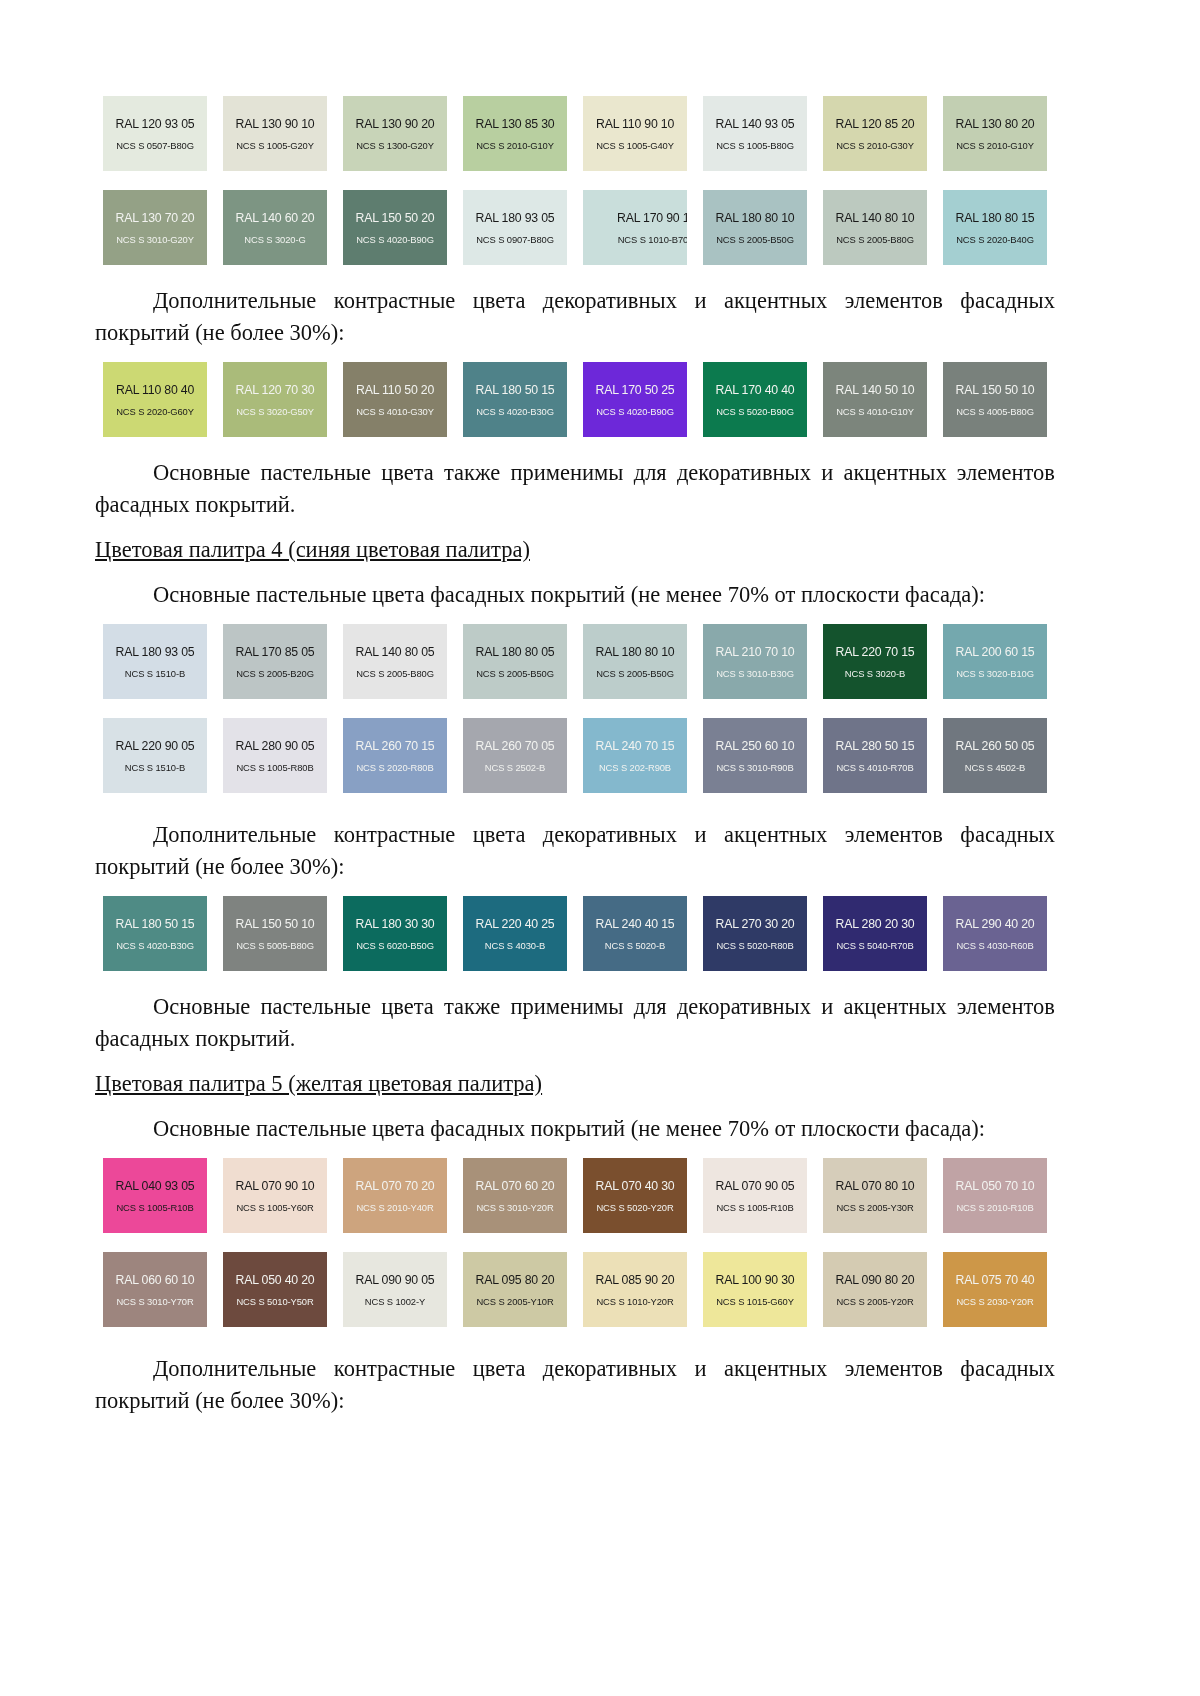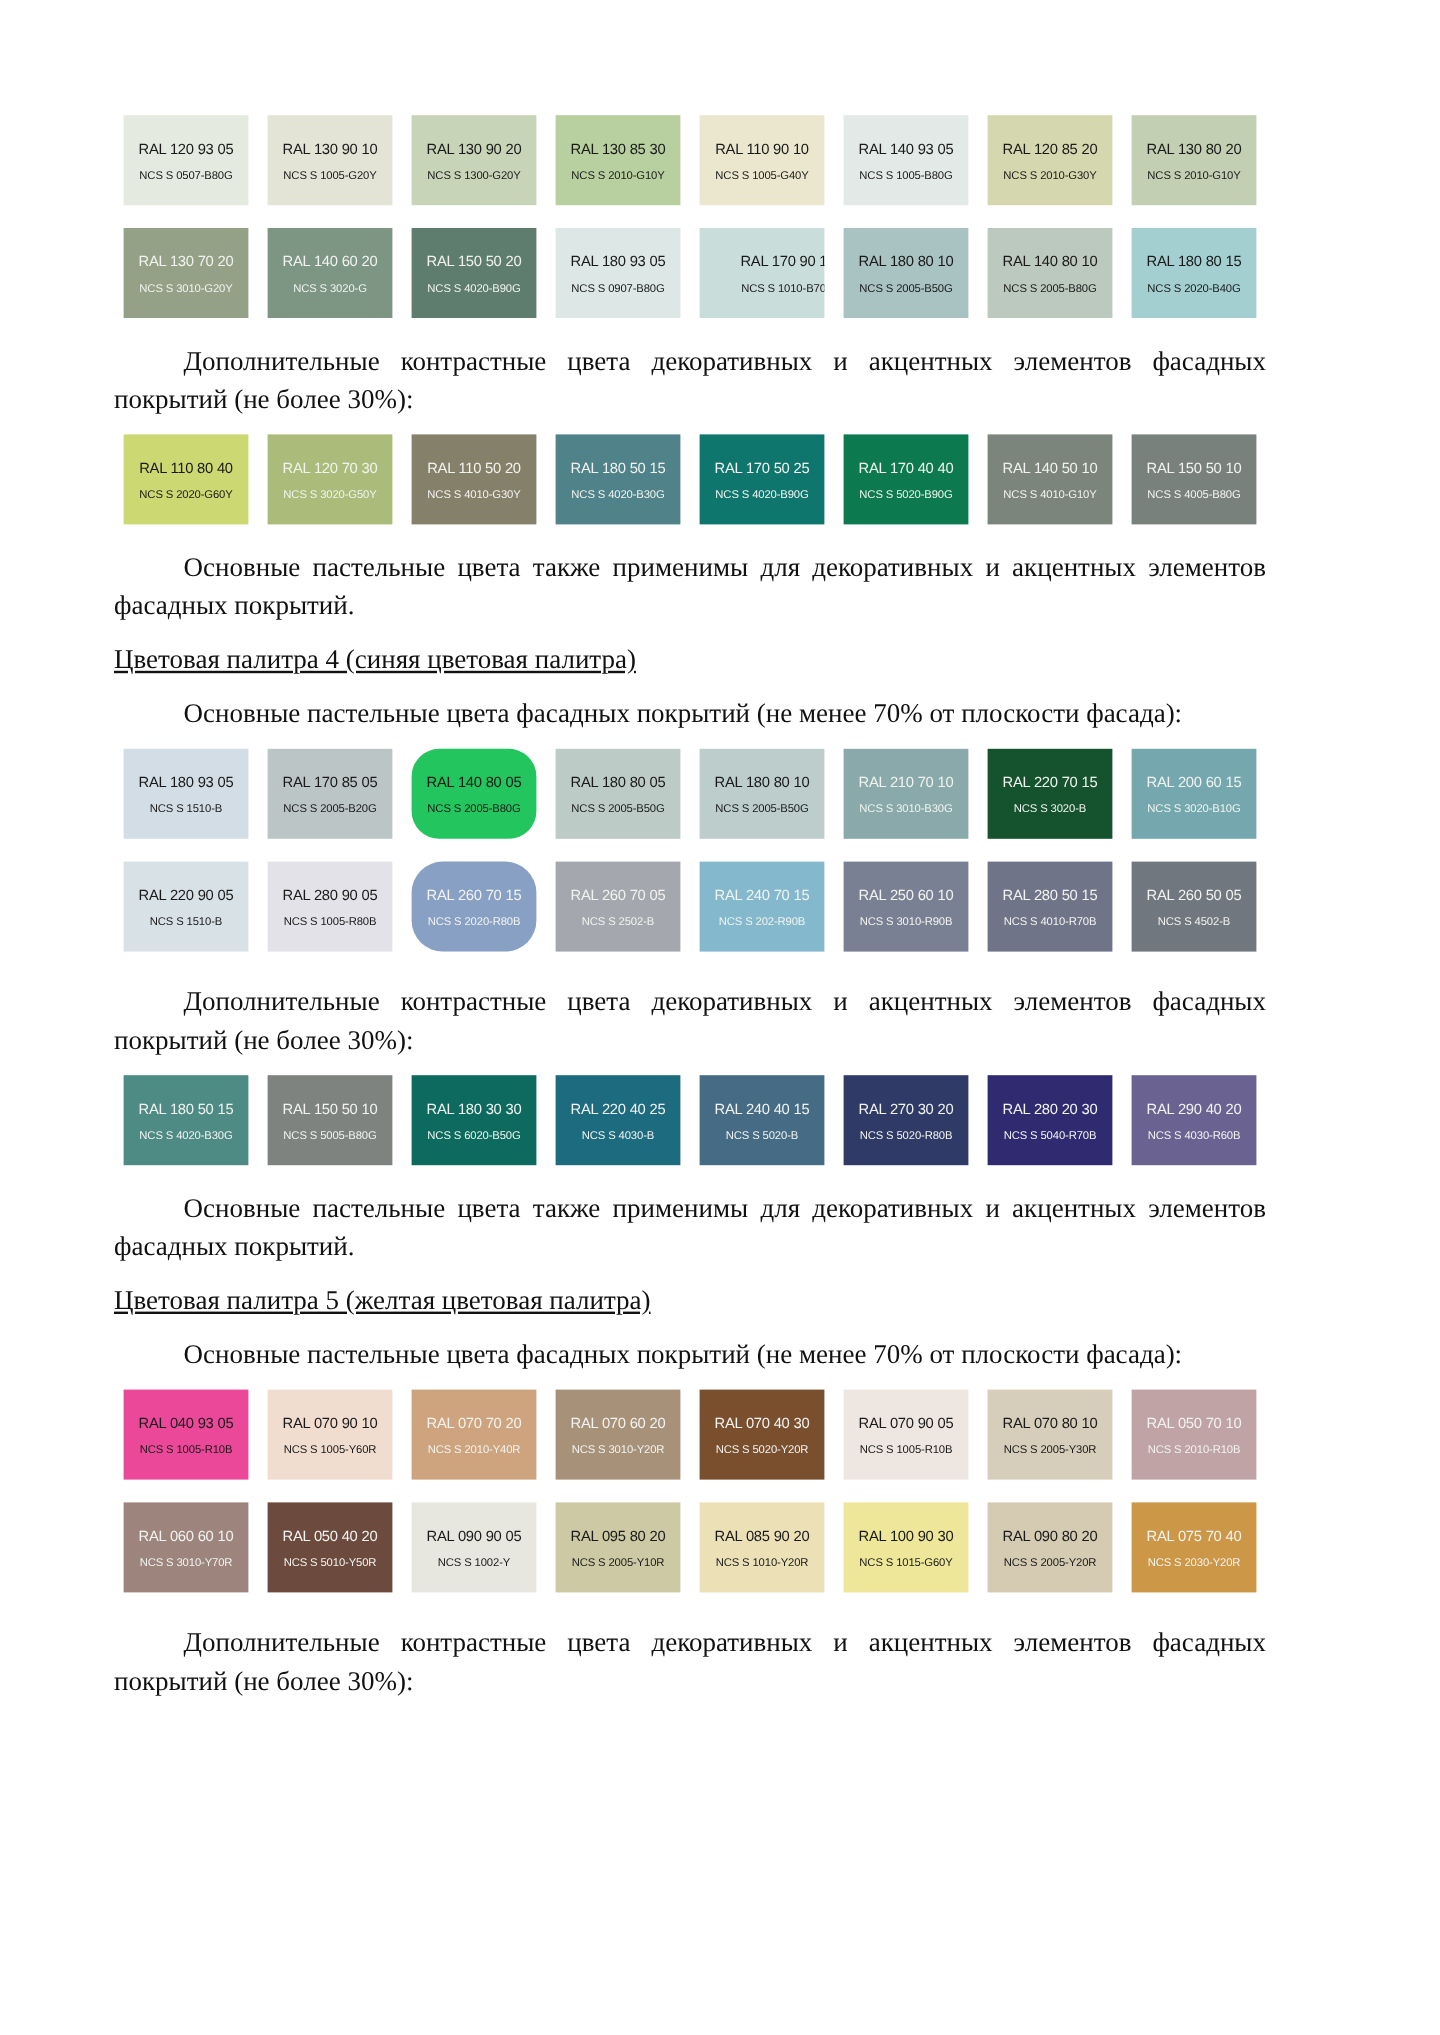--- a/index.html
+++ b/index.html
@@ -235,21 +235,21 @@
             <div class="ncs">NCS S 4010-G30Y</div>
           </div>
         </div>
         <div class="swatch-cell">
           <div class="swatch dark" style="background-color: rgb(79, 130, 137);">
             <div class="ral">RAL 180 50 15</div>
             <div class="ncs">NCS S 4020-B30G</div>
           </div>
         </div>
         <div class="swatch-cell">
-          <div class="swatch dark" style="background-color: #0f766e; text-align: center;">
+          <div class="swatch dark" style="background-color: #6d28d9; text-align: center;">
             <div class="ral">RAL 170 50 25</div>
             <div class="ncs">NCS S 4020-B90G</div>
           </div>
         </div>
         <div class="swatch-cell">
           <div class="swatch dark" style="background-color: rgb(12, 122, 78);">
             <div class="ral">RAL 170 40 40</div>
             <div class="ncs">NCS S 5020-B90G</div>
           </div>
         </div>
@@ -288,21 +288,21 @@
             <div class="ncs">NCS S 1510-B</div>
           </div>
         </div>
         <div class="swatch-cell">
           <div class="swatch light" style="background-color: rgb(188, 197, 197);">
             <div class="ral">RAL 170 85 05</div>
             <div class="ncs">NCS S 2005-B20G</div>
           </div>
         </div>
         <div class="swatch-cell">
-          <div class="swatch light" style="background-color: #22c55e; border-radius: 23px;">
+          <div class="swatch light" style="background-color: #e5e5e5;">
             <div class="ral">RAL 140 80 05</div>
             <div class="ncs">NCS S 2005-B80G</div>
           </div>
         </div>
         <div class="swatch-cell">
           <div class="swatch light" style="background-color: rgb(189, 203, 199);">
             <div class="ral">RAL 180 80 05</div>
             <div class="ncs">NCS S 2005-B50G</div>
           </div>
         </div>
@@ -339,21 +339,21 @@
             <div class="ncs">NCS S 1510-B</div>
           </div>
         </div>
         <div class="swatch-cell">
           <div class="swatch light" style="background-color: rgb(227, 226, 232);">
             <div class="ral">RAL 280 90 05</div>
             <div class="ncs">NCS S 1005-R80B</div>
           </div>
         </div>
         <div class="swatch-cell">
-          <div class="swatch dark" style="background-color: rgb(136, 160, 196); border-radius: 26px;">
+          <div class="swatch dark" style="background-color: rgb(136, 160, 196);">
             <div class="ral">RAL 260 70 15</div>
             <div class="ncs">NCS S 2020-R80B</div>
           </div>
         </div>
         <div class="swatch-cell">
           <div class="swatch dark" style="background-color: rgb(165, 167, 174);">
             <div class="ral">RAL 260 70 05</div>
             <div class="ncs">NCS S 2502-B</div>
           </div>
         </div>

